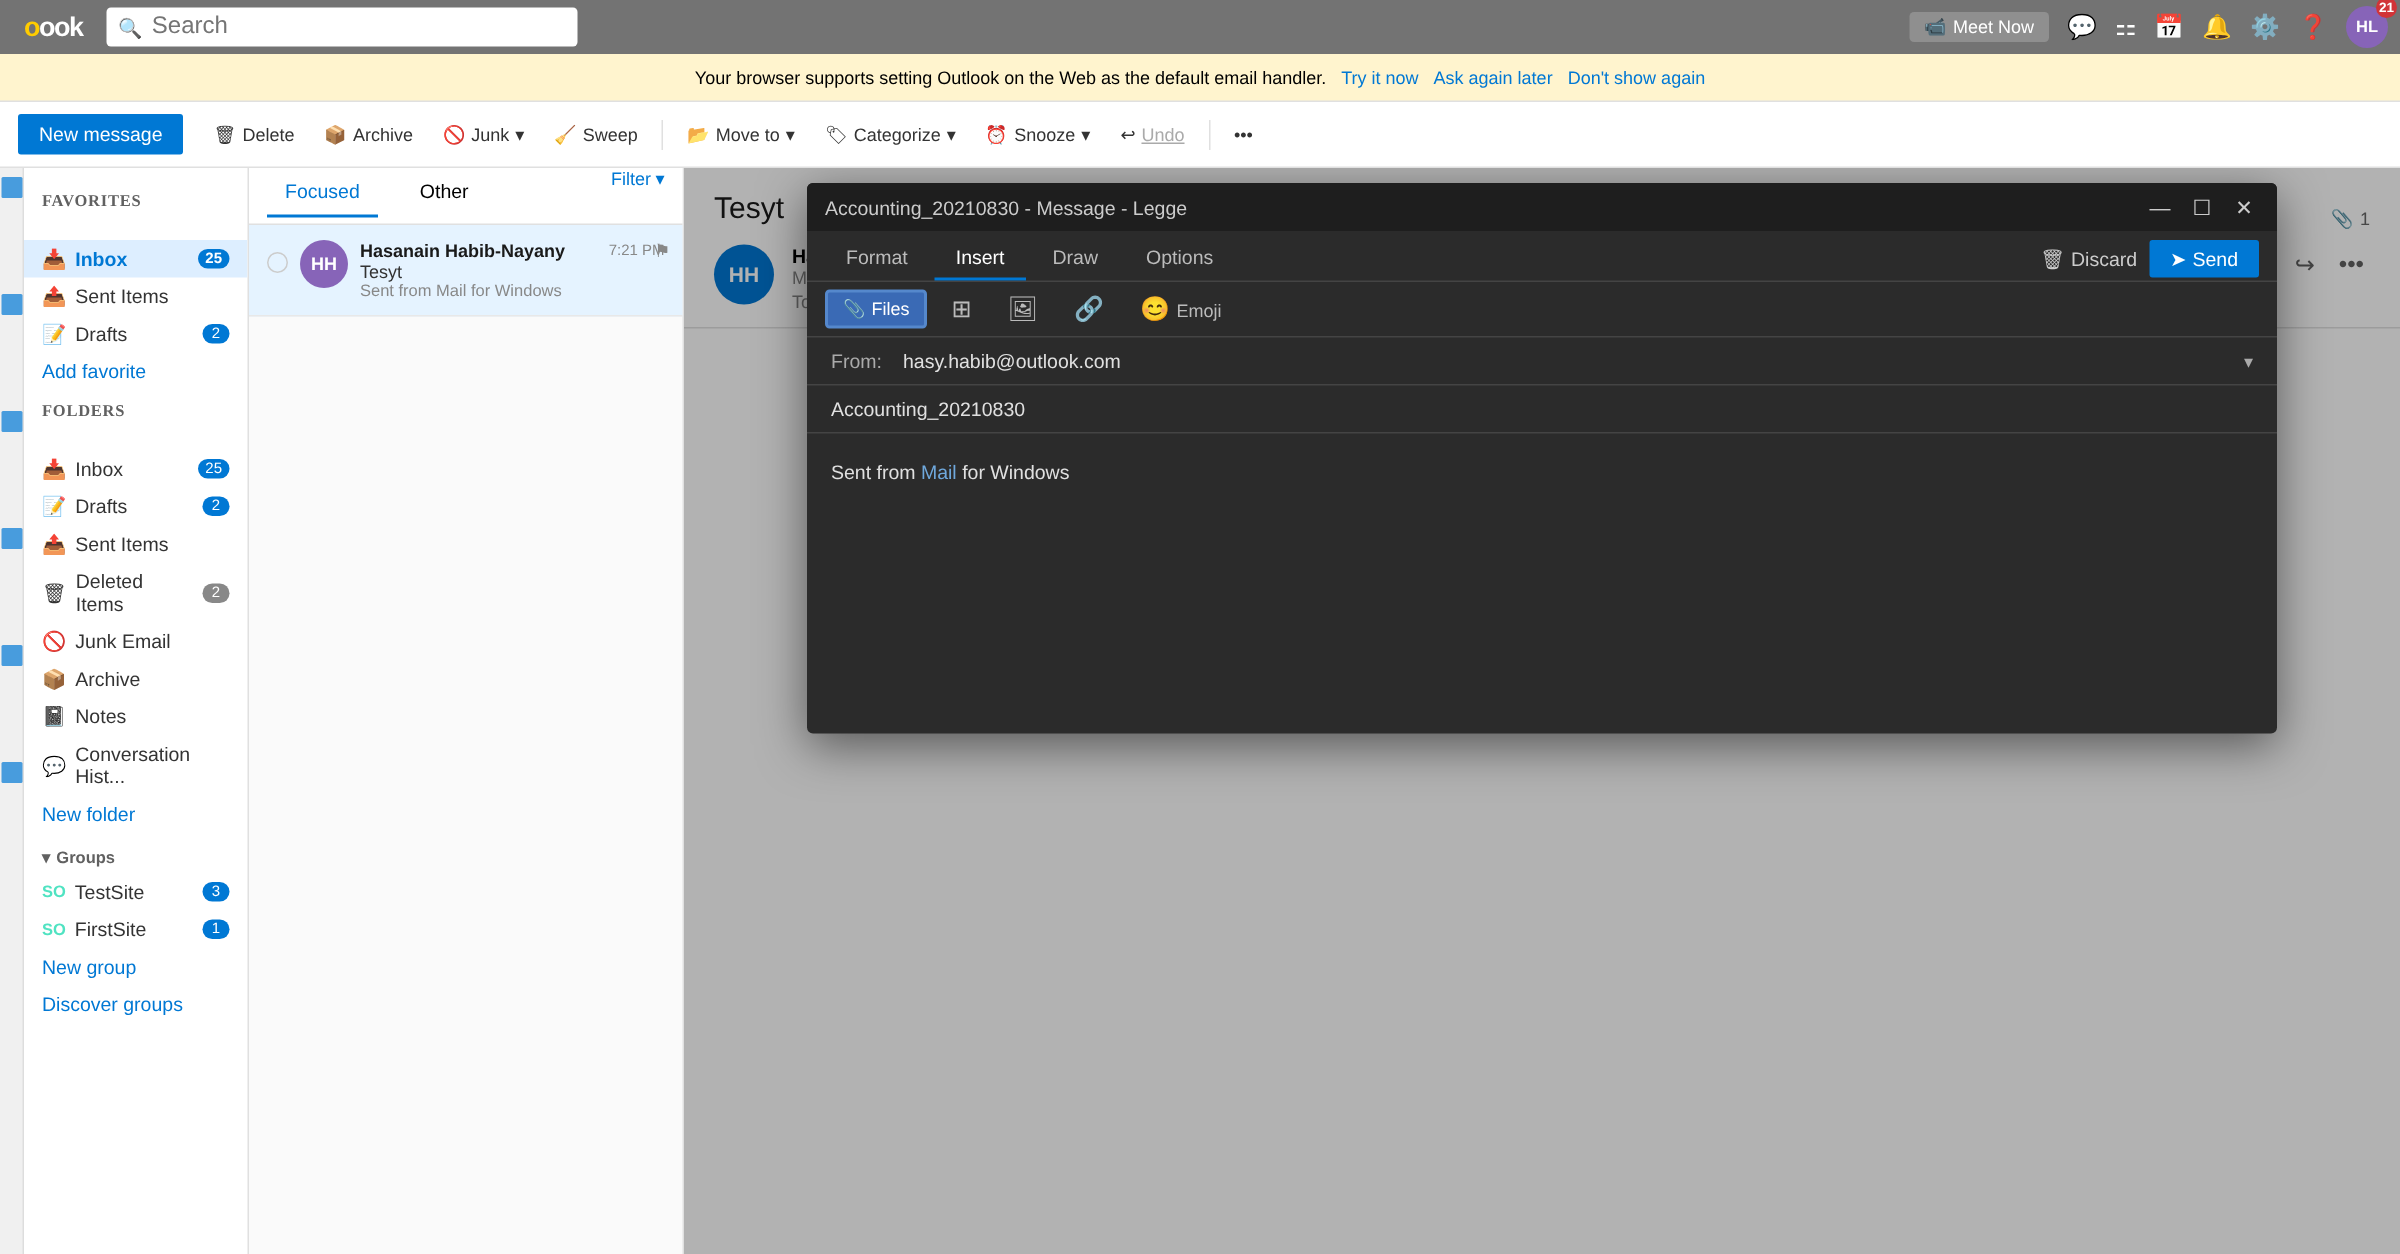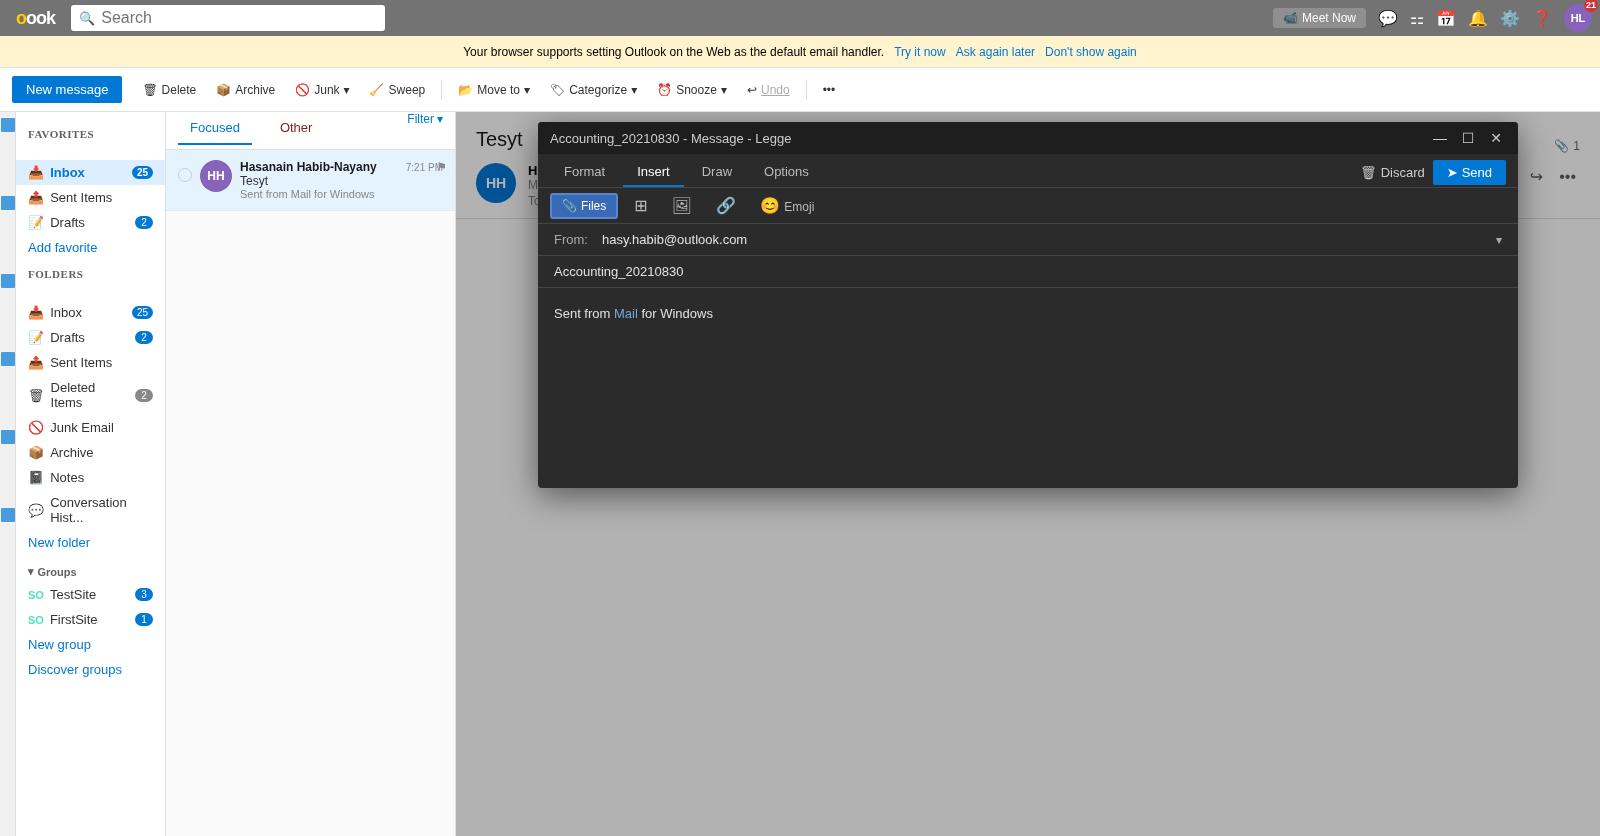--- a/index.html
+++ b/index.html
@@ -216,21 +216,21 @@
       border-bottom: 1px solid #e0e0e0;
       background: white;
       height: 38px;
       gap: 16px;
     }
     .focused-tab {
       padding: 8px 12px;
       font-size: 13px;
       cursor: pointer;
       border-bottom: 2px solid transparent;
-      color: #7f1d1d;
+      color: #000000;
     }
     .focused-tab.active {
       color: #0078d4;
       border-bottom: 2px solid #0078d4;
       font-weight: 500;
     }
     .filter-btn {
       margin-left: auto;
       background: none;
       border: none;

